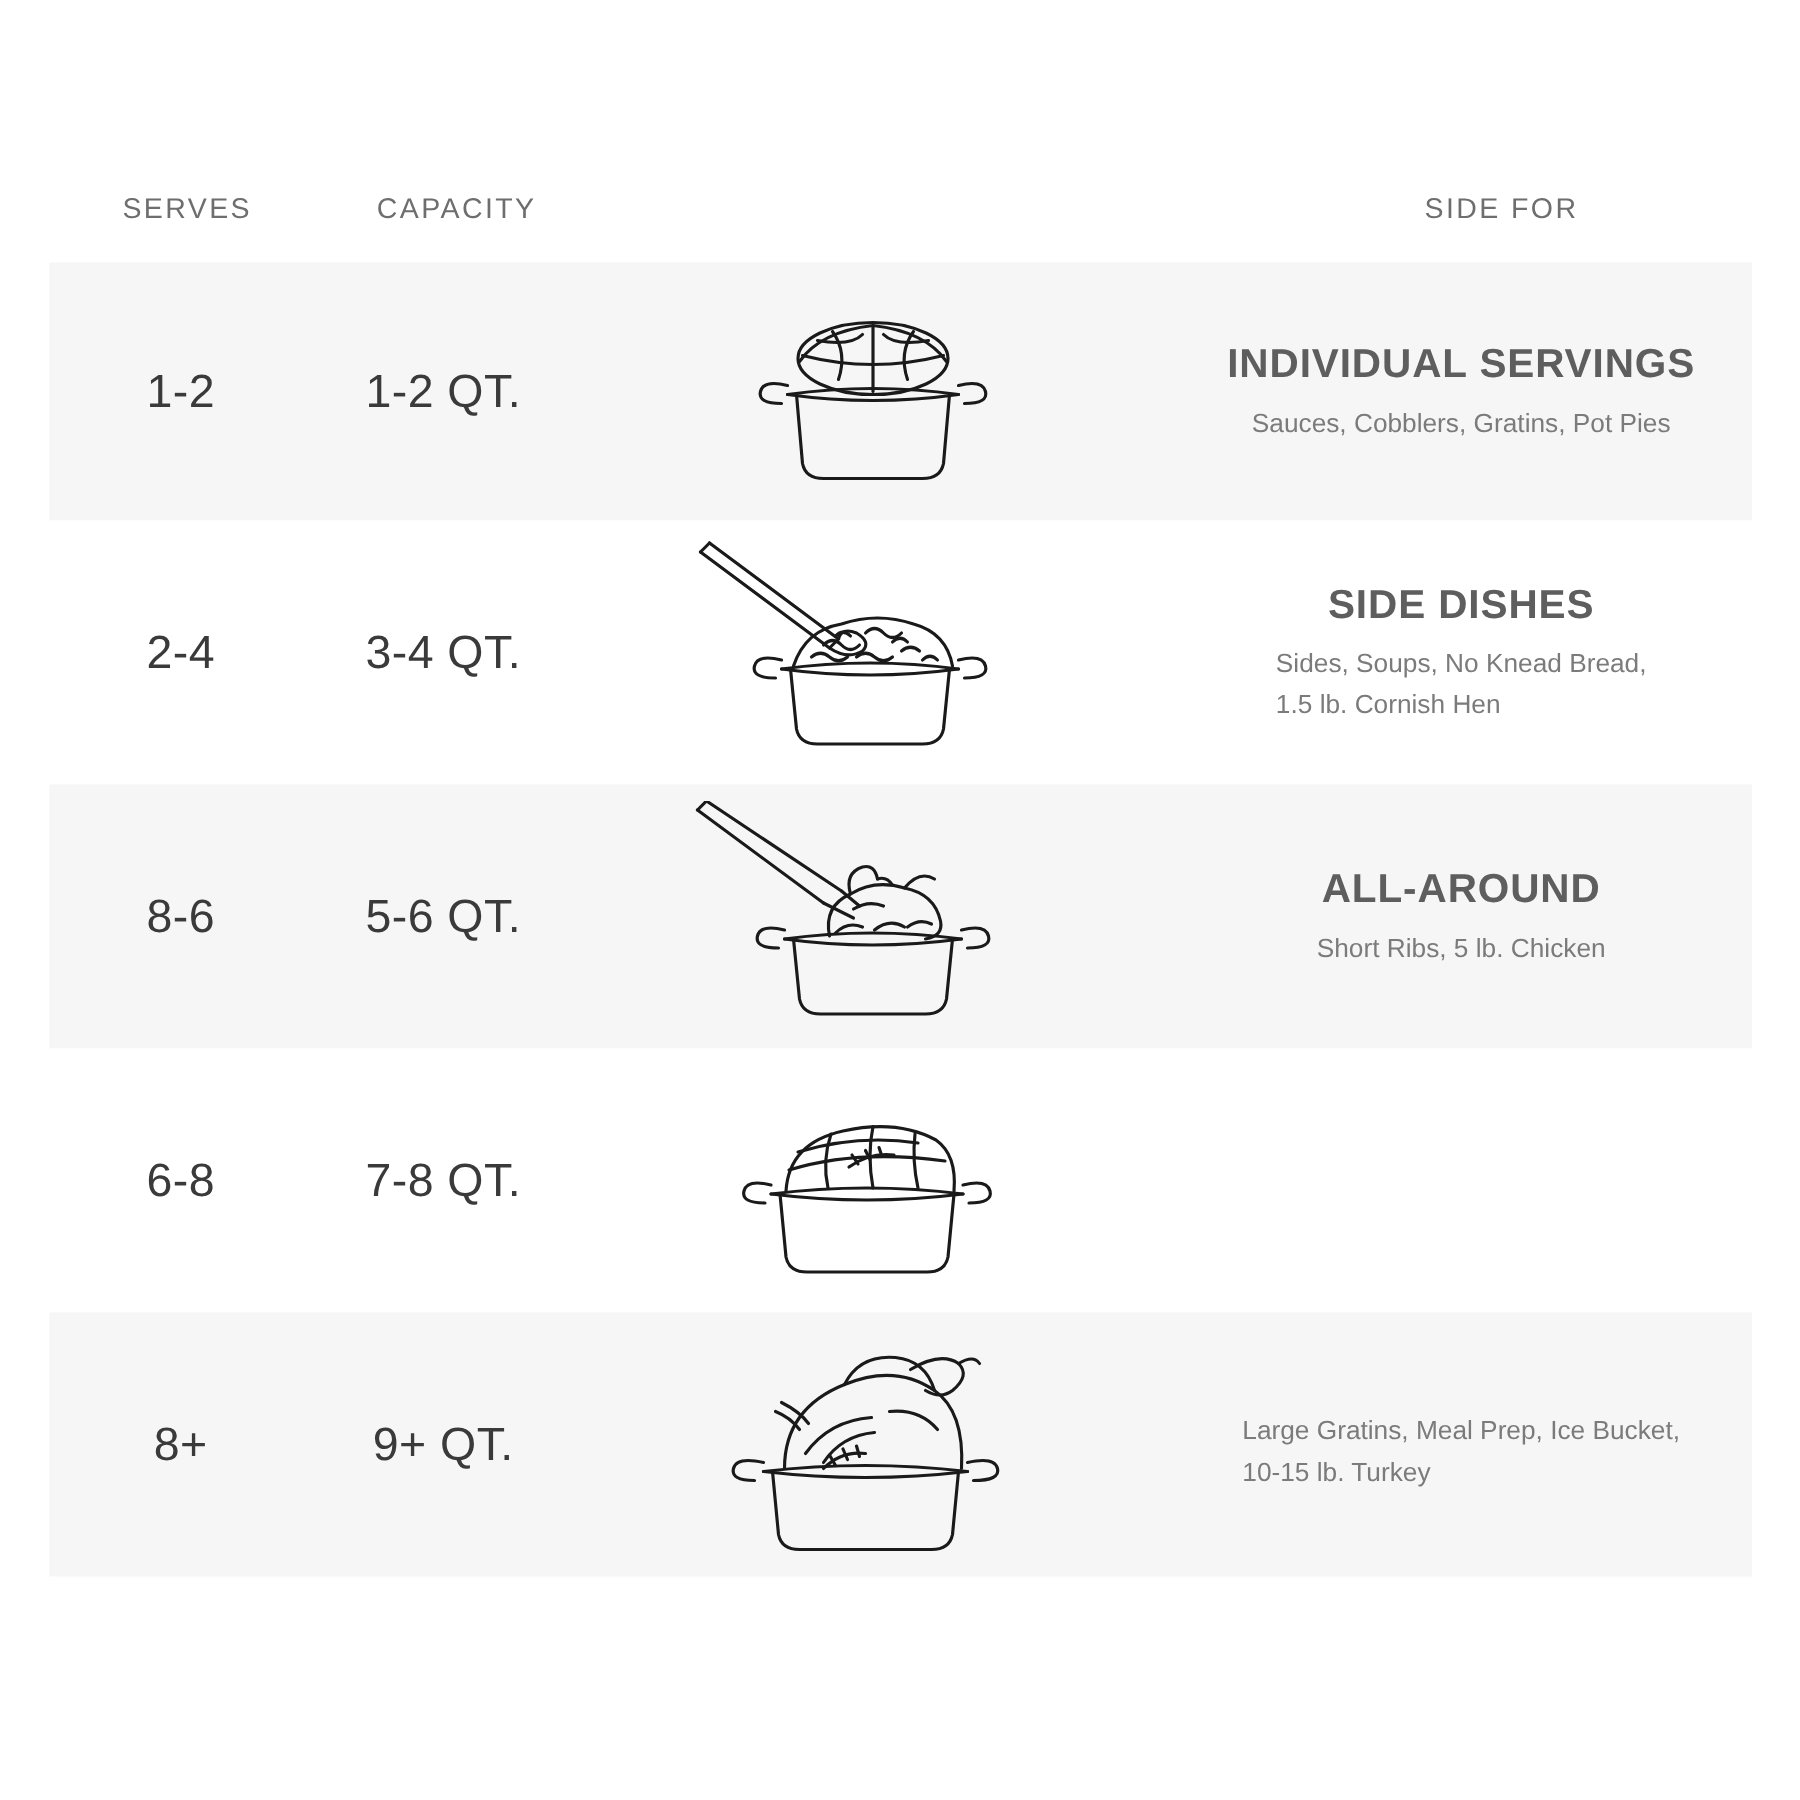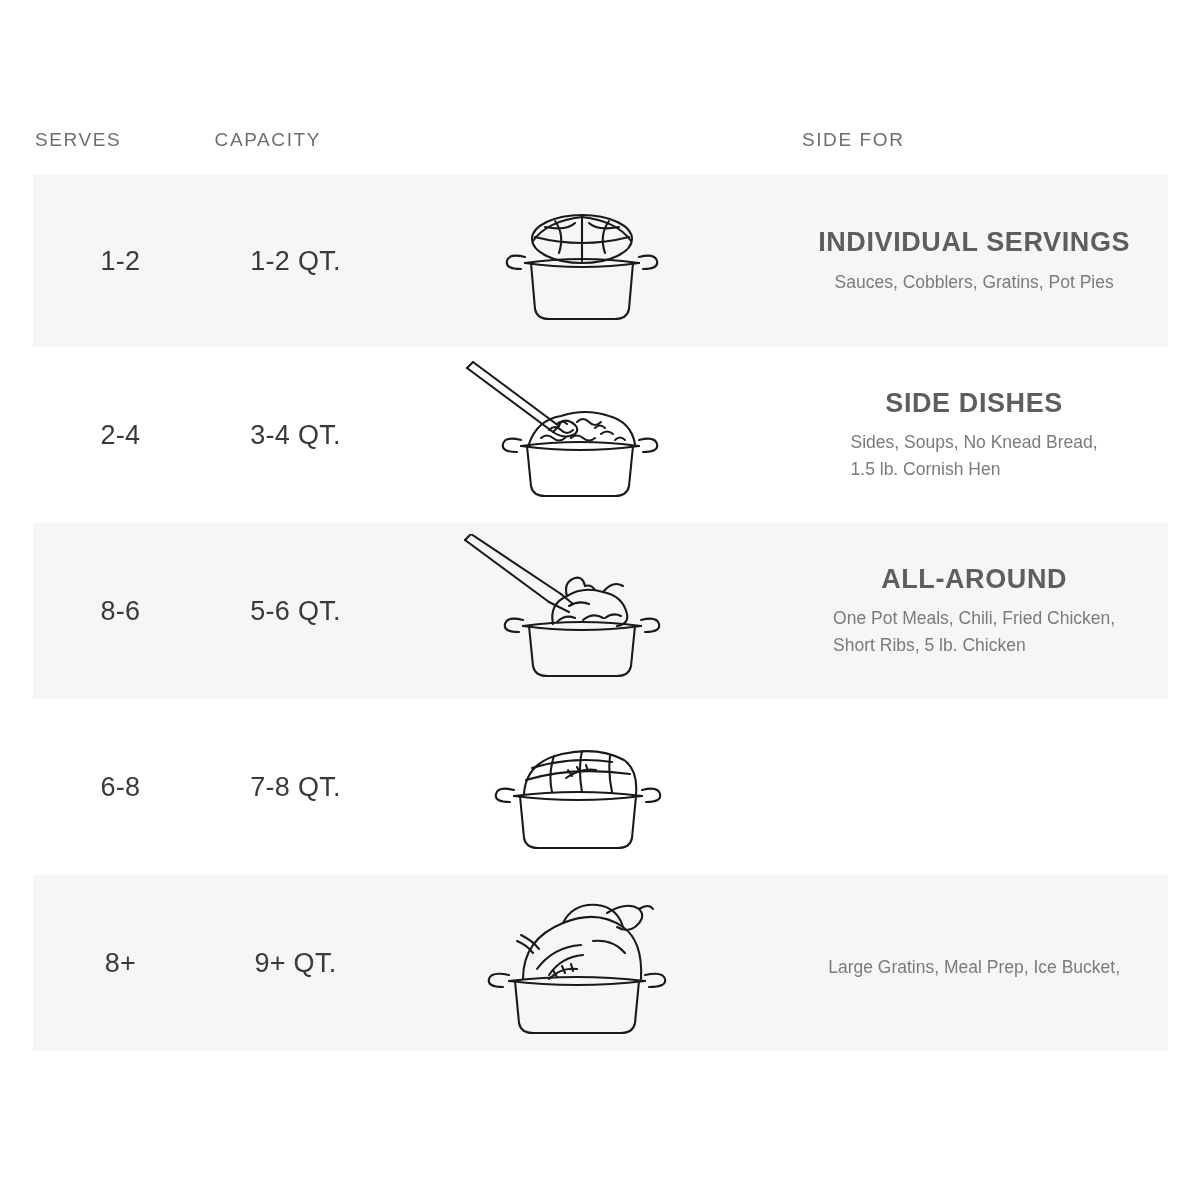--- a/index.html
+++ b/index.html
@@ -22,20 +22,21 @@
     padding: 0;
   }
   
   .head {
     display: flex;
     align-items: center;
     height: 70px;
     padding-top: 105px;
   }
   .head .cell {
+    text-align: center;
     color: #6e6e6e;
     font-size: 19px;
     letter-spacing: 1.6px;
     font-weight: 400;
   }
   .col-serves   { width: 185px; }
   .col-capacity { width: 185px; }
   .col-art      { width: 420px; }
   .col-best     { width: 410px; }
 
@@ -56,21 +57,21 @@
   .row.shaded {
     background: #f6f6f6;
   }
   .row .cell {
     display: flex;
     flex-direction: column;
     align-items: center;
     justify-content: center;
   }
   .serves, .capacity {
-    font-size: 27px;
+    font-size: 31px;
     color: #3a3a3a;
     font-weight: 400;
     letter-spacing: .3px;
   }
   .art {
     display: flex;
     align-items: center;
     justify-content: center;
   }
   .art svg {
@@ -216,21 +217,20 @@
           <path d="M126 86 q10 -8 20 -2"></path>
           <path d="M148 84 q8 -6 16 -2"></path>
           <path d="M112 72 q10 -6 20 -2"></path>
         </svg>
       </div>
       <div class="cell col-best">
         <div class="best-title">
           <span>ALL-AROUND</span>
         </div>
         <div class="best-sub">
-          <span>One Pot Meals, Chili, Fried Chicken,</span>
           <span>Short Ribs, 5 lb. Chicken</span>
         </div>
       </div>
     </div>
 
     <div class="row row-4">
       <div class="cell col-serves serves">6-8</div>
       <div class="cell col-capacity capacity">7-8 QT.</div>
       <div class="cell col-art art">
         <svg width="240" height="150" viewBox="0 0 240 150" fill="none" stroke="#1a1a1a" stroke-width="2.1" stroke-linecap="round" stroke-linejoin="round">
@@ -284,18 +284,19 @@
           <path d="M100 94 l-4 -7"></path>
           <path d="M108 90 l-3 -7"></path>
           <path d="M116 88 l-2 -7"></path>
           <path d="M60 58 q10 4 16 12"></path>
           <path d="M64 52 q12 6 18 14"></path>
         </svg>
       </div>
       <div class="cell col-best">
         <div class="best-sub">
           <span>Large Gratins, Meal Prep, Ice Bucket,</span>
+          <span>10-15 lb. Turkey</span>
         </div>
       </div>
     </div>
 
   </div>
 </div>
 
 </body></html>

